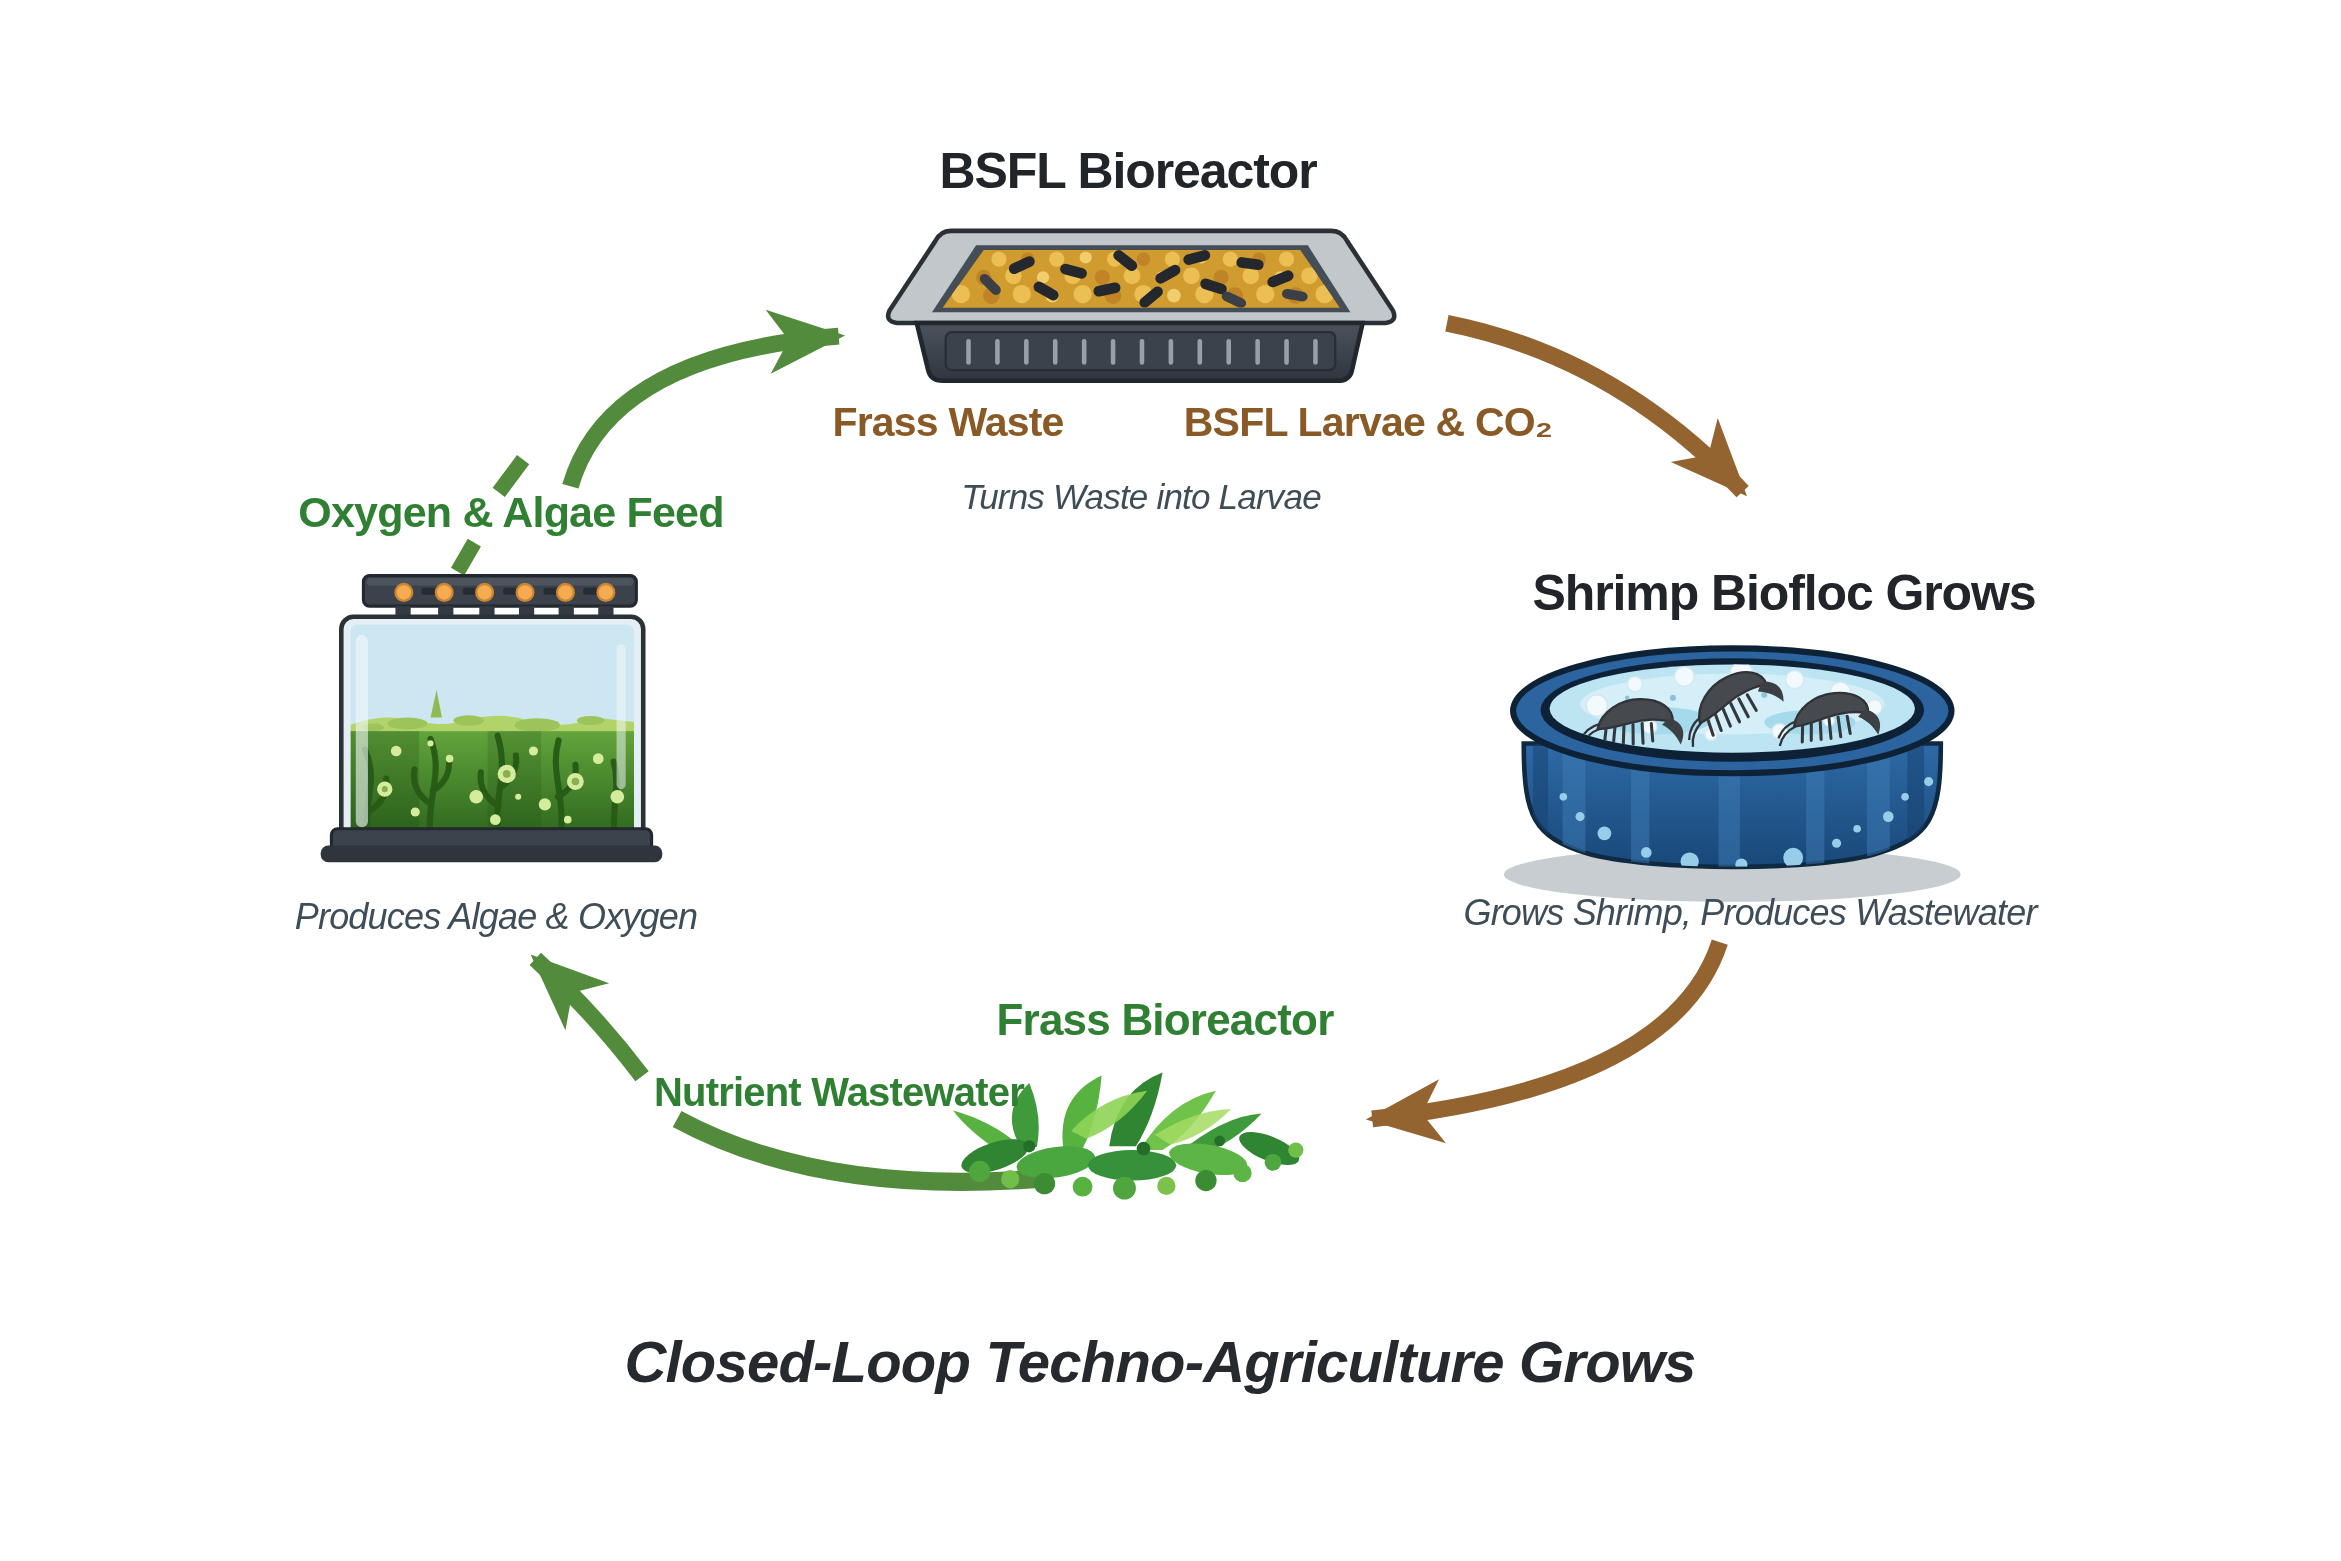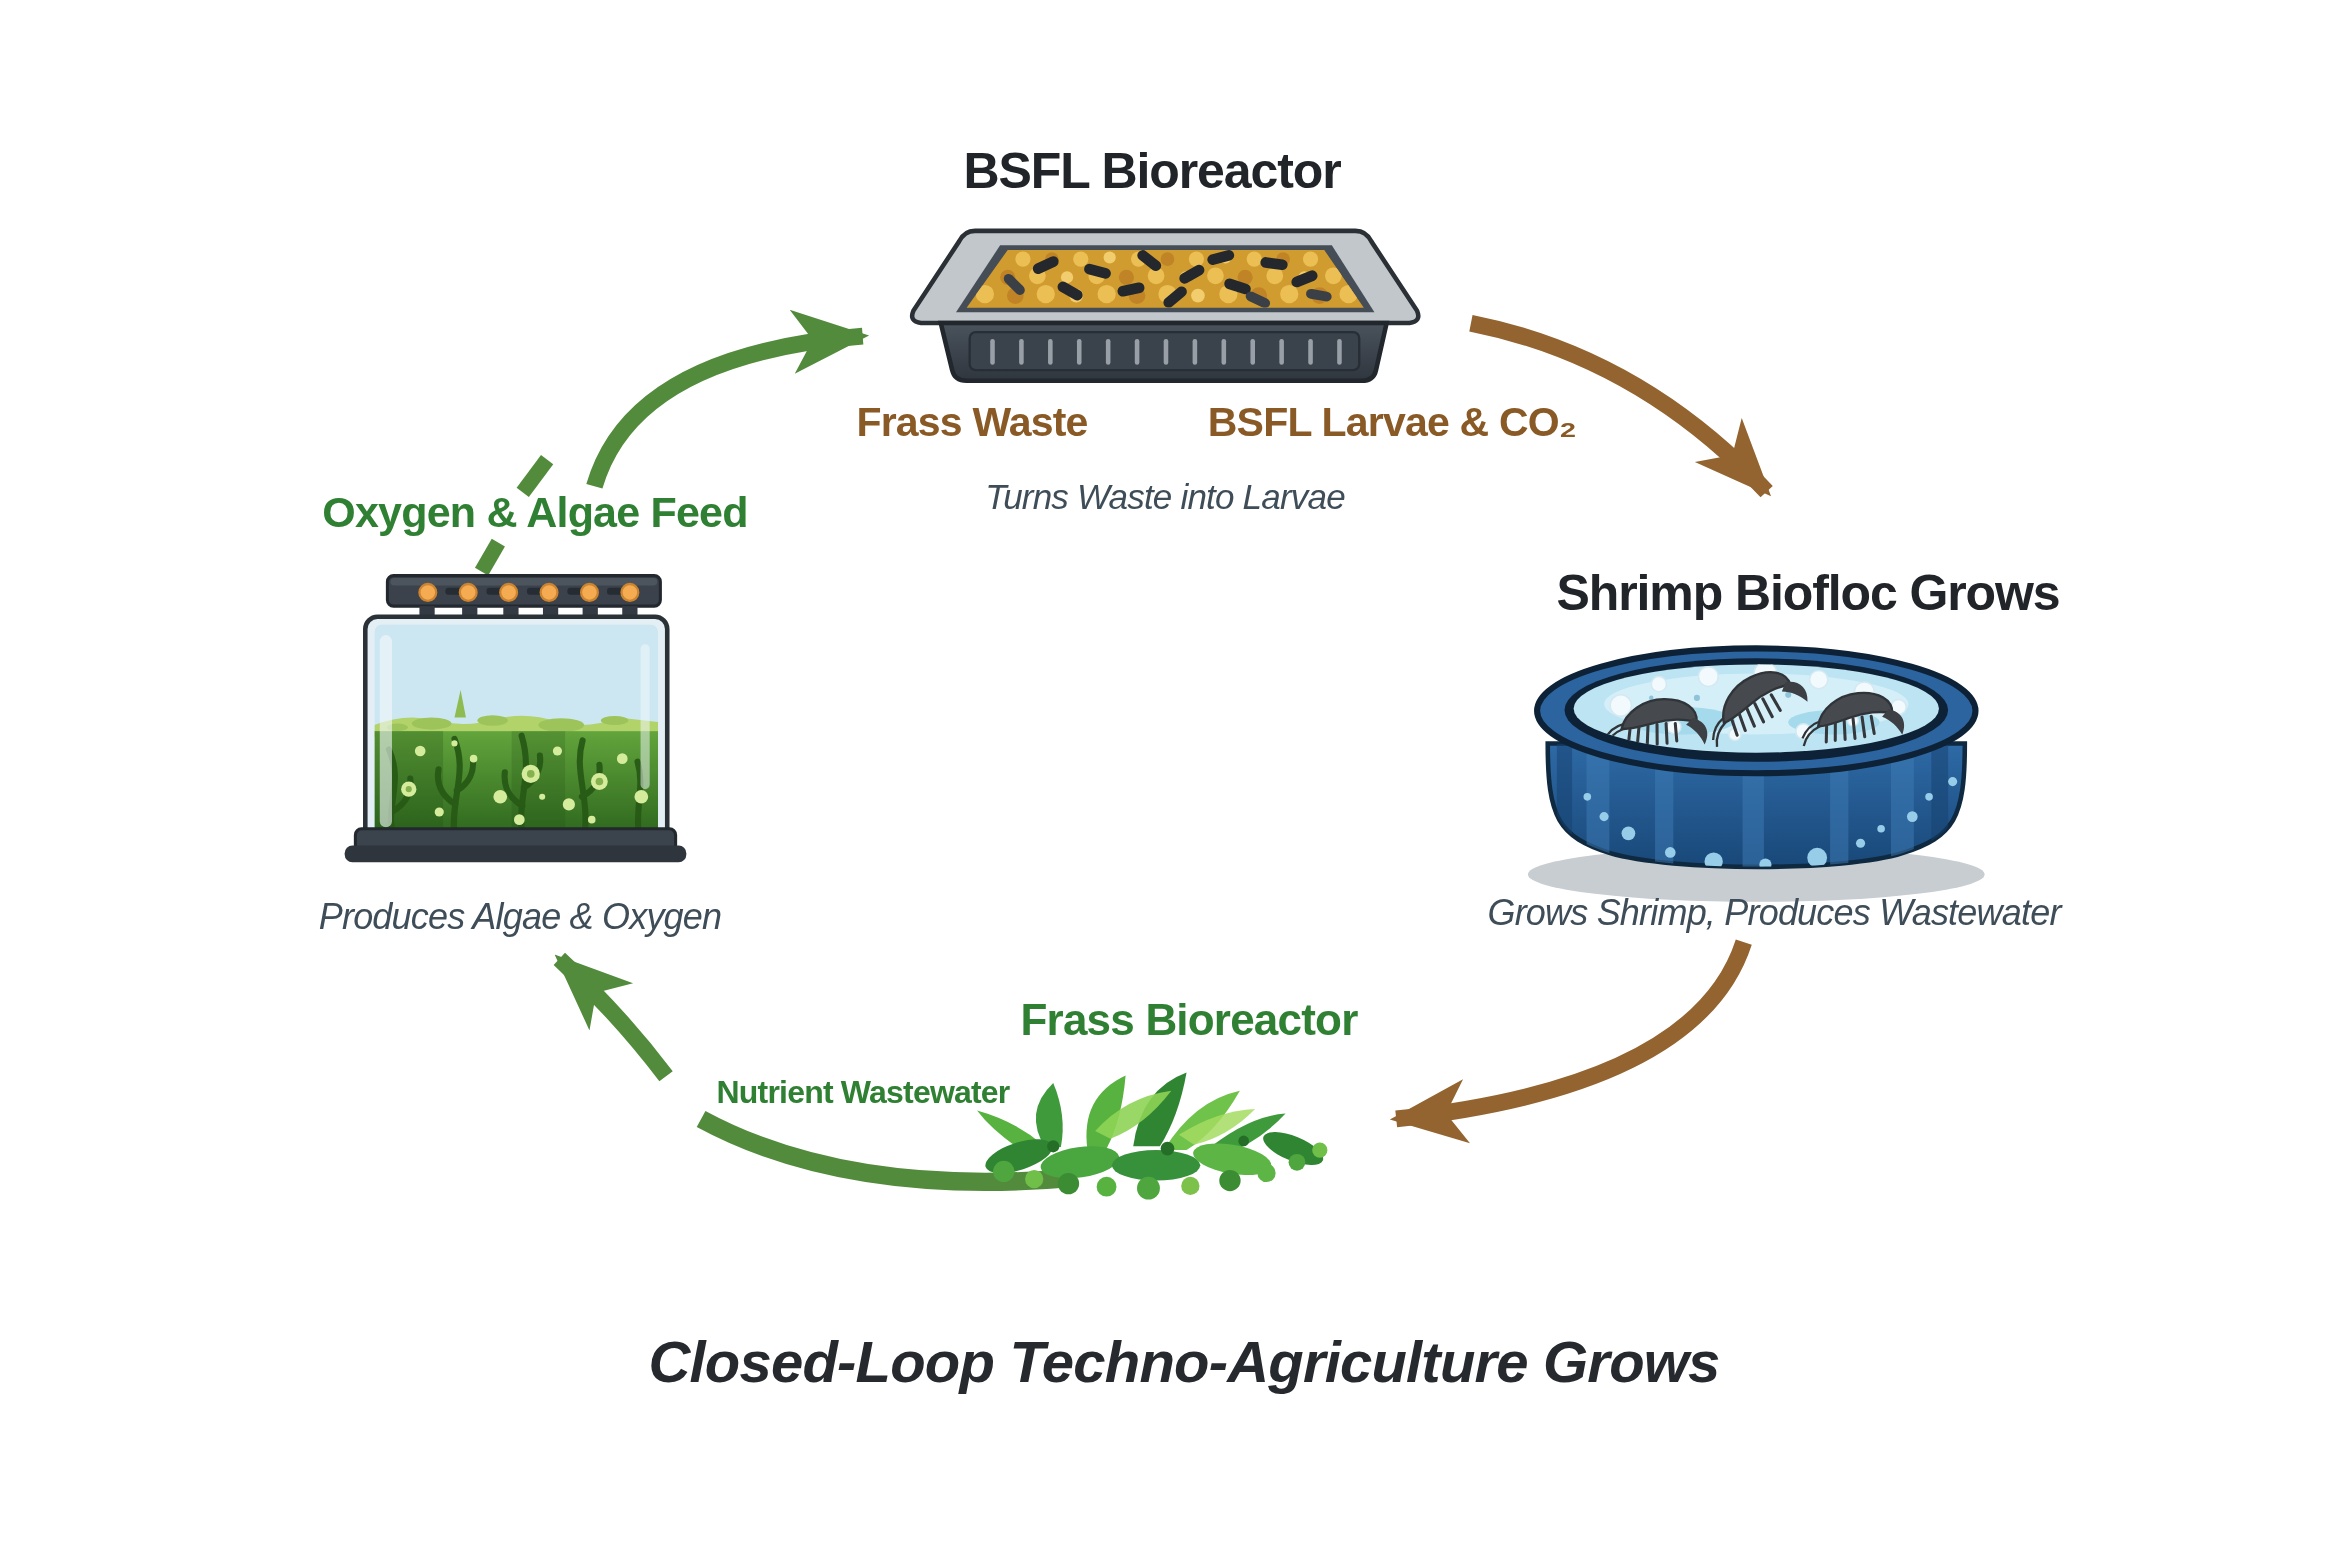--- a/index.html
+++ b/index.html
@@ -1,25 +1,25 @@
 <!DOCTYPE html>
 <html style="--green-text: #2f8033; --green-arrow: #538b3c; --brown-text: #8a5a26; --brown-arrow: #936430; --slate-text: #3e4d58; --title-ink: #212529;font-size:12.2px"><head>
 <meta charset="utf-8">
 <style>
   html,body{margin:0;padding:0;background:#ffffff;}
   body{width:2342px;height:1561px;overflow:hidden;
        font-family:"Liberation Sans","DejaVu Sans",sans-serif;}
-  #stage{position:absolute;left:0;top:0;width:1959px;height:1561px;background:#fff;margin-left:24px;}
+  #stage{position:absolute;left:0;top:0;width:1959px;height:1561px;background:#fff;}
 
   .label{position:absolute;transform:translate(-50%,-50%);white-space:nowrap;line-height:1;}
   .node-title{font-size:50px;font-weight:800;letter-spacing:-1.1px;color:var(--title-ink,#212529);}
   .flow-brown{font-size:41px;font-weight:800;letter-spacing:-0.8px;color:var(--brown-text,#8a5a26);}
   .flow-green{font-size:43px;font-weight:800;letter-spacing:-0.8px;color:var(--green-text,#2f8033);}
   .flow-green.frass{font-size:44px;}
-  .flow-green.nutrient{font-size:32px;}
+  .flow-green.nutrient{font-size:40px;}
   .caption{font-size:36px;font-weight:400;font-style:italic;letter-spacing:-0.8px;color:var(--slate-text,#3e4d58);}
   .main-title{font-size:58px;font-weight:800;font-style:italic;letter-spacing:-0.8px;color:#26292d;}
 
   .illus{position:absolute;}
   svg{display:block;overflow:visible;}
 </style>
 </head>
 <body>
 
 <div id="stage">

